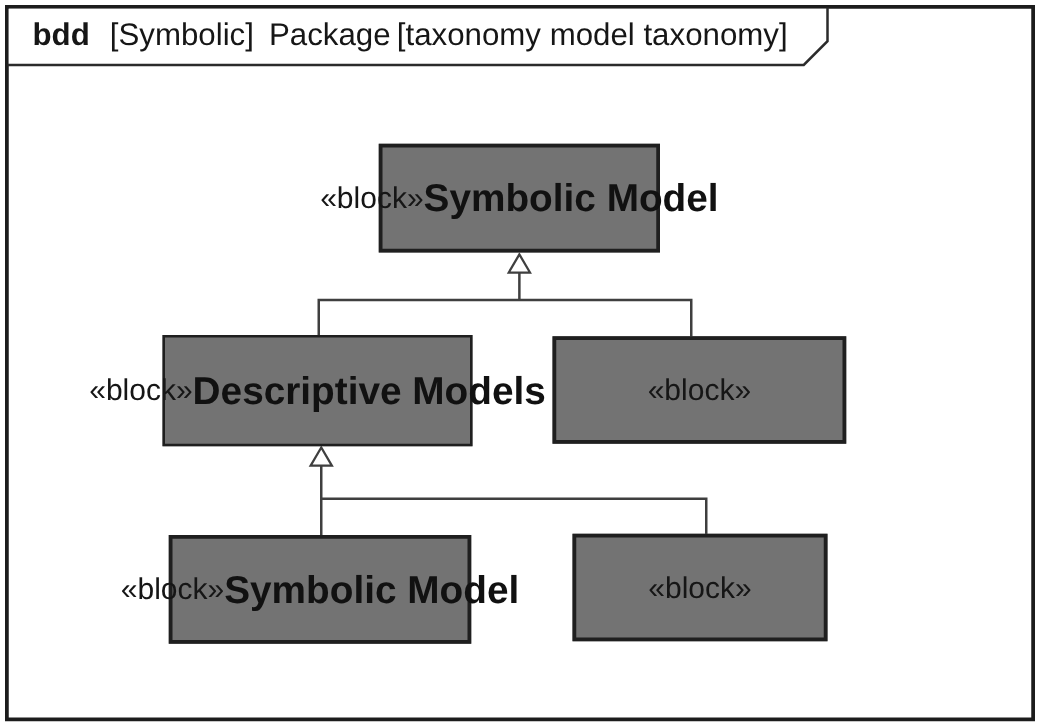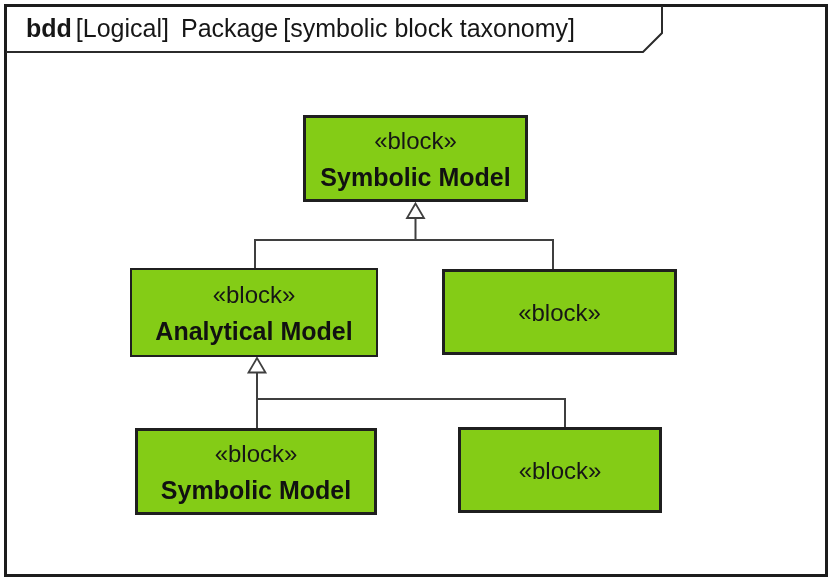--- a/index.html
+++ b/index.html
@@ -36,46 +36,46 @@
     position: absolute;
     left: 26px;
     top: 15px;
     font-size: 25px;
     line-height: 27px;
     color: #161616;
     white-space: nowrap;
   }
   .frame-label .kind {
     font-weight: bold;
-    margin-right: 4px;
+    margin-right: 16px;
   }
   .frame-label .mtype {
     margin-right: 12px;
   }
   .frame-label .mname {
     margin-right: 5px;
   }
   .block {
     position: absolute;
     box-sizing: border-box;
-    background: #84cc16;
+    background: #737373;
     border: 3px solid #1f1f1f;
     display: flex;
-    flex-direction: column;
+    flex-direction: row;
     align-items: center;
     justify-content: center;
     text-align: left;
   }
   .block .stereotype {
     font-size: 24px;
     line-height: 37px;
     color: #161616;
   }
   .block .block-name {
-    font-size: 25px;
+    font-size: 31px;
     line-height: 37px;
     font-weight: bold;
     color: #111111;
     white-space: nowrap;
   }
   .block.thin { border-width: 2px; }
   #block-symbolic    { left: 303px; top: 115px; width: 225px; height: 87px; }
   #block-descriptive { left: 130px; top: 268px; width: 248px; height: 89px; }
   #block-analytical  { left: 442px; top: 269px; width: 235px; height: 86px; }
   #block-geometric   { left: 135px; top: 428px; width: 242px; height: 87px; }
@@ -102,31 +102,31 @@
     </g>
 
     <g stroke="#3f3f3f" stroke-width="2" fill="none">
       <line x1="257" y1="429" x2="257" y2="372"></line>
       <path d="M257,399 L565,399 L565,428"></path>
       <polygon points="257,358 248.5,372.5 265.5,372.5" fill="#ffffff" stroke-width="1.8"></polygon>
     </g>
   </svg>
 
   <div class="frame-label">
-    <span class="kind">bdd</span><span class="mtype">[Logical]</span><span class="mname">Package</span><span>[symbolic block taxonomy]</span>
+    <span class="kind">bdd</span><span class="mtype">[Symbolic]</span><span class="mname">Package</span><span>[taxonomy model taxonomy]</span>
   </div>
 
   <div class="block" id="block-symbolic">
     <div class="stereotype">«block»</div>
     <div class="block-name">Symbolic Model</div>
   </div>
 
   <div class="block thin" id="block-descriptive">
     <div class="stereotype">«block»</div>
-    <div class="block-name">Analytical Model</div>
+    <div class="block-name">Descriptive Models</div>
   </div>
 
   <div class="block" id="block-analytical">
     <div class="stereotype">«block»</div>
   </div>
 
   <div class="block" id="block-geometric">
     <div class="stereotype">«block»</div>
     <div class="block-name">Symbolic Model</div>
   </div>

